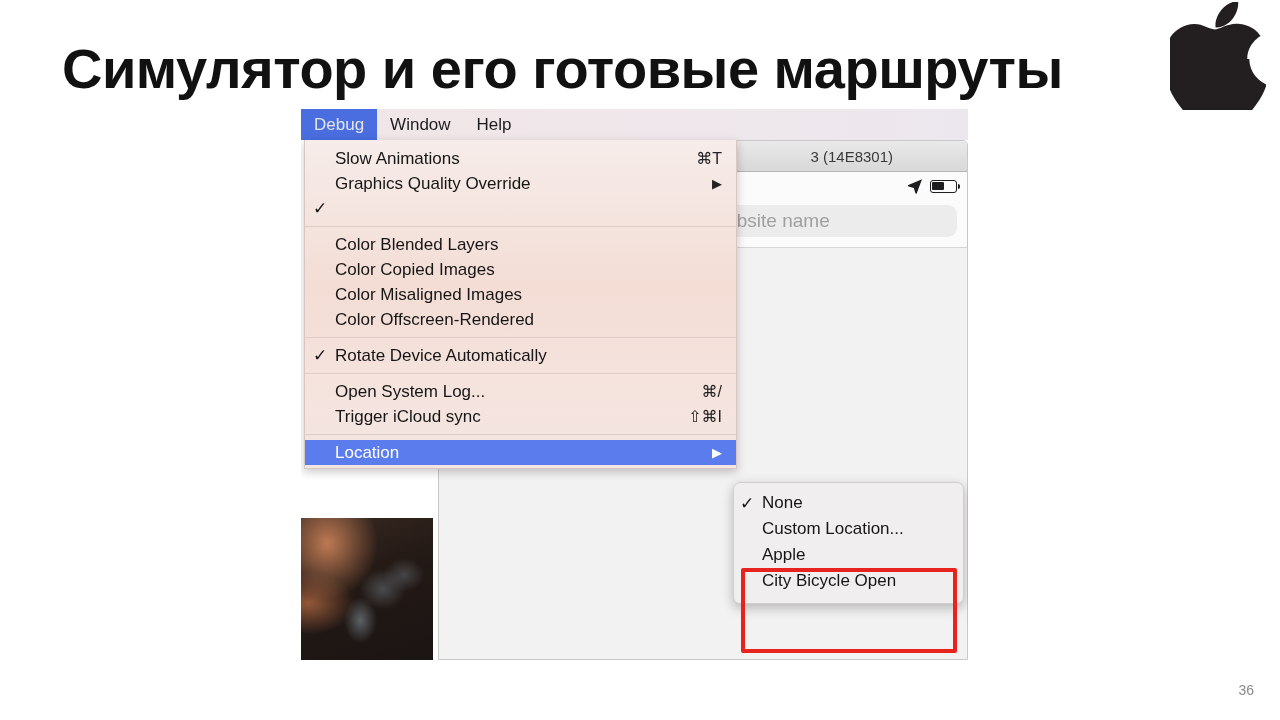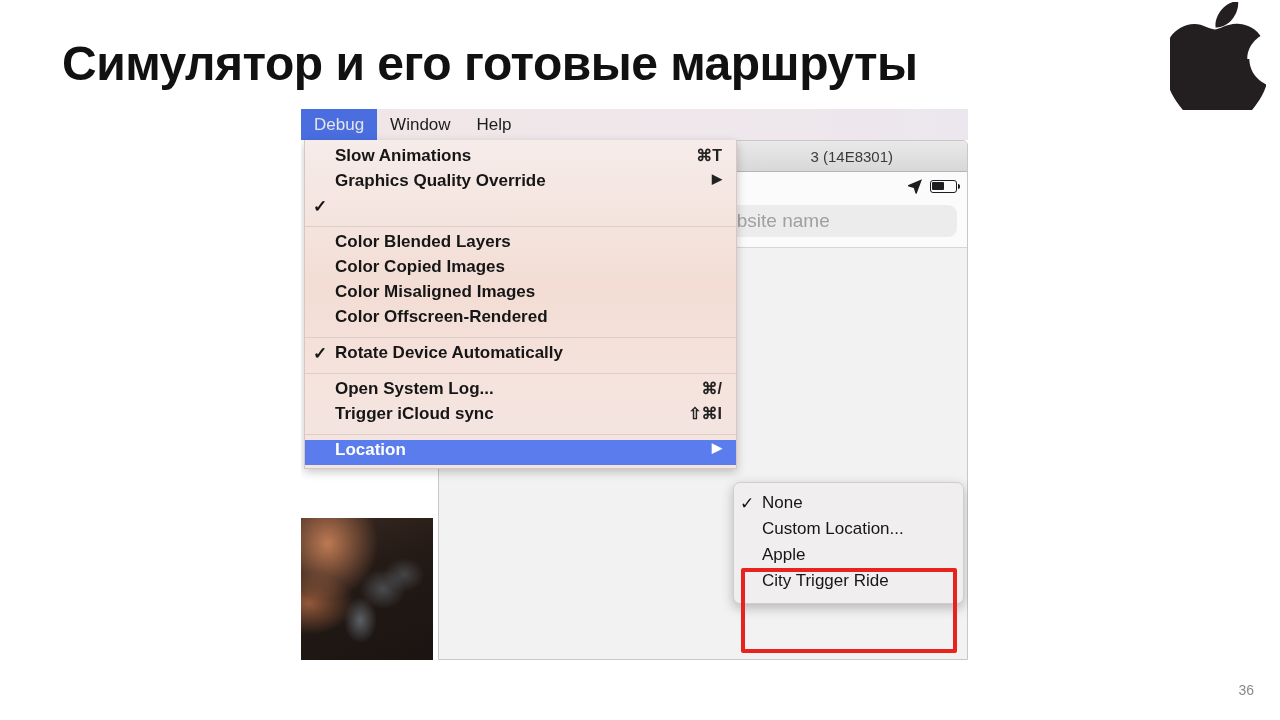--- a/index.html
+++ b/index.html
@@ -13,21 +13,21 @@
     font-family: "Liberation Sans", sans-serif;
     overflow: hidden;
     position: relative;
   }
 
   
   .slide-title {
     position: absolute;
     left: 62px;
     top: 36px;
-    font-size: 48px;
+    font-size: 56px;
     font-weight: bold;
     color: #111111;
     letter-spacing: -0.5px;
     white-space: nowrap;
   }
 
   
   .apple-logo {
     position: absolute;
     right: 14px;
@@ -247,27 +247,26 @@
     width: 433px;
     background: linear-gradient(to bottom, #f6ece9 0%, #f3ddd5 45%, #f5e3dd 75%, #f3e5e2 100%);
     border: 1px solid #d7c6c2;
     border-top: none;
     box-shadow: 0 3px 9px rgba(0,0,0,0.22);
     padding: 6px 0 3px 0;
     box-sizing: border-box;
   }
   .menu-row {
     display: flex;
-    align-items: flex-start;
+    align-items: center;
     height: 25px;
     padding: 0 14px 0 8px;
     font-size: 17px;
     color: #161616;
     white-space: nowrap;
-    font-weight: bold;
   }
   .menu-check {
     width: 22px;
     flex: 0 0 22px;
     font-size: 17px;
     color: #161616;
     text-align: left;
   }
   .menu-label { flex: 1 1 auto; }
   .menu-shortcut {
@@ -475,19 +474,19 @@
     <div class="loc-row">
       <span class="loc-check"></span>
       <span>Custom Location...</span>
     </div>
     <div class="loc-row">
       <span class="loc-check"></span>
       <span>Apple</span>
     </div>
     <div class="loc-row">
       <span class="loc-check"></span>
-      <span>City Trigger Ride</span>
+      <span>City Bicycle Open</span>
     </div>
   </div>
 
   <div class="red-box"></div>
 
 </div>
 
 </body></html>

